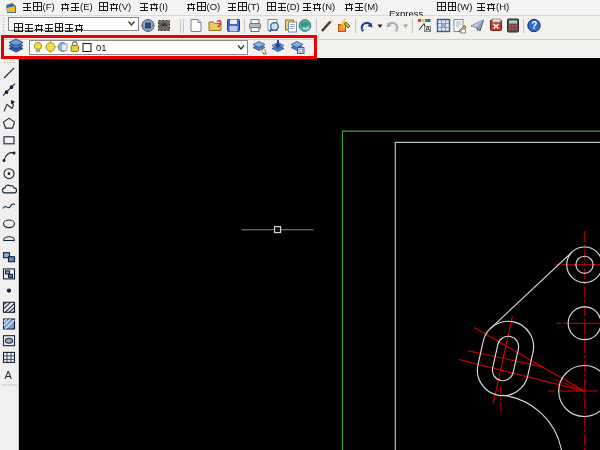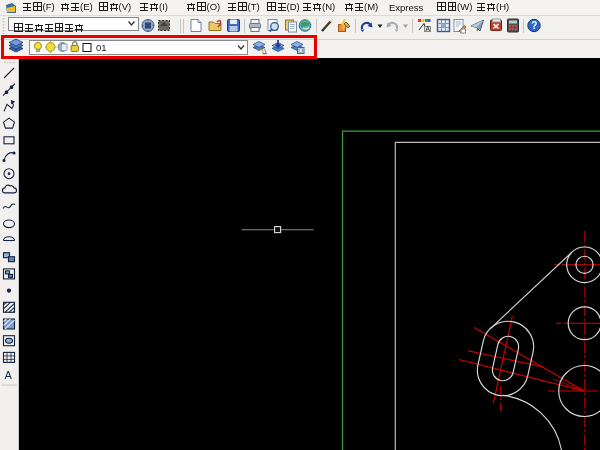--- a/index.html
+++ b/index.html
@@ -39,21 +39,21 @@
       </svg>
  <div class="mi" style="left:22px"><i class="k k1"></i><i class="k k2"></i><span>(F)</span></div>
  <div class="mi" style="left:60px"><i class="k k3"></i><i class="k k1"></i><span>(E)</span></div>
  <div class="mi" style="left:98px"><i class="k k2"></i><i class="k k3"></i><span>(V)</span></div>
  <div class="mi" style="left:139px"><i class="k k1"></i><i class="k k3"></i><span>(I)</span></div>
  <div class="mi" style="left:186px"><i class="k k3"></i><i class="k k2"></i><span>(O)</span></div>
  <div class="mi" style="left:227px"><i class="k k1"></i><i class="k k2"></i><span>(T)</span></div>
  <div class="mi" style="left:266px"><i class="k k2"></i><i class="k k1"></i><span>(D)</span></div>
  <div class="mi" style="left:302px"><i class="k k1"></i><i class="k k3"></i><span>(N)</span></div>
  <div class="mi" style="left:344px"><i class="k k3"></i><i class="k k1"></i><span>(M)</span></div>
- <div class="mi" style="left:389px"><span style="top:0">Express</span></div>
+ <div class="mi" style="left:389px"><span style="top:6px">Express</span></div>
  <div class="mi" style="left:436px"><i class="k k2"></i><i class="k k2"></i><span>(W)</span></div>
  <div class="mi" style="left:476px"><i class="k k1"></i><i class="k k3"></i><span>(H)</span></div>
 </div>
 <div id="row2">
  <div class="cb" style="left:8px;top:1px;width:129px;height:12px"></div>
  <div style="position:absolute;left:13px;top:2px"><i class="k k2"></i><i class="k k1"></i><i class="k k3"></i><i class="k k1"></i><i class="k k2"></i><i class="k k1"></i><i class="k k3"></i></div>
  <svg width="600" height="21" style="position:absolute;left:0;top:0">
   <g id="r2icons">
    <line x1="3.5" y1="2" x2="3.5" y2="18" stroke="#c3c1bd" stroke-width="1.5" stroke-dasharray="1.5 1.5"></line>
    <path d="M128.5 5.5 l3 3.5 l3 -3.5" fill="none" stroke="#333" stroke-width="1.3"></path>

